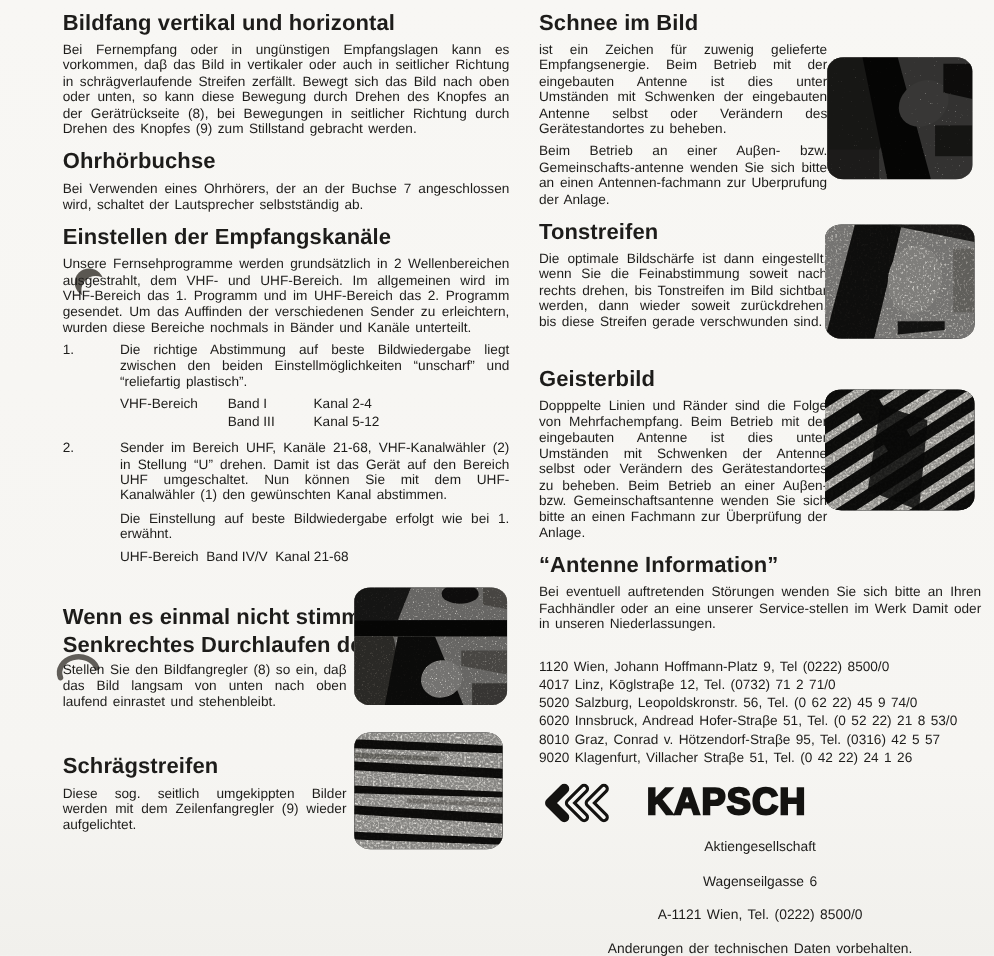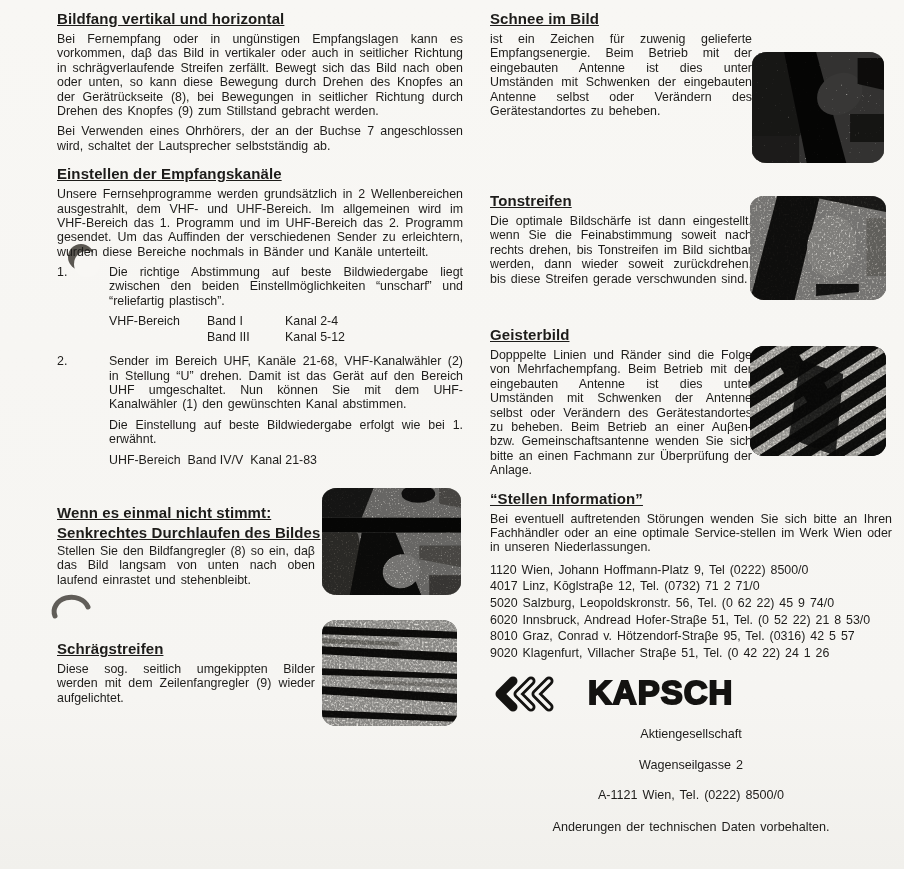--- a/index.html
+++ b/index.html
@@ -6,21 +6,21 @@
   .page {
     position:relative; width:904px; height:869px;
     background:linear-gradient(180deg,#f8f7f4 0%, #f6f5f2 80%, #f1f0ec 100%);
     font-family:"Liberation Sans", sans-serif;
     color:#1d1c1a; overflow:hidden;
   }
   .col { position:absolute; top:8px; }
   .col.left  { left:57px;  width:406px; }
   .col.right { left:490px; width:402px; }
 
-  h2 { font-size:15px; font-weight:bold; margin:12px 0 5px; letter-spacing:.1px;text-decoration:underline; }
+  h2 { font-size:20px; font-weight:bold; margin:12px 0 5px; letter-spacing:.1px; }
   h2.first { margin-top:2px; }
   h2.tight { margin:0 0 3px; }
   p  { font-size:12.4px; line-height:1.16; margin:0 0 6px; text-align:justify; word-spacing:1.5px; }
 
   section { position:relative; }
 
   .num-item { display:flex; margin:4px 0 9px; }
   .num  { width:52px; flex:none; font-size:12.4px; line-height:1.16; }
   .ibody { flex:1; }
   .bands { display:grid; grid-template-columns:98px 78px auto; font-size:12.4px; line-height:1.25; margin-top:3px; }
@@ -37,21 +37,21 @@
   .tv-ton     { right:6px;  top:4px;   width:136px; height:104px; }
   .tv-geist   { right:6px;  top:20px;  width:136px; height:110px; }
 
   .sec-roll    { margin-top:36px; min-height:112px; }
   .sec-schraeg { margin-top:24px; min-height:104px; }
   .sec-schnee  { min-height:170px; }
   .sec-ton     { min-height:122px; }
   .sec-geist   { min-height:140px; }
 
   .addr { margin:0 0 2px; line-height:1.18; font-size:12.4px; }
-  .addr-block { margin-top:8px; }
+  .addr-block { margin-top:24px; }
 
   .brand { display:flex; align-items:flex-end; margin:12px 0 7px; height:40px; }
   .chev { width:66px; height:36px; flex:none; }
   .brandname {
     font-size:33px; font-weight:bold; letter-spacing:1px; margin-left:32px;
     color:#141311; -webkit-text-stroke:2px #141311; transform:scaleY(1.03);
     display:inline-block;
   }
   .company { margin:14px; font-size:12.6px; line-height:1.3; text-align:center; }
   .note { margin:16px 0 0; font-size:12.6px; text-align:center; }
@@ -74,20 +74,21 @@
   </svg>
 
   <div class="col left">
 
     <section>
       <h2 class="first">Bildfang vertikal und horizontal</h2>
       <p>Bei Fernempfang oder in ungünstigen Empfangslagen kann es vorkommen, daβ das Bild in vertikaler oder auch in seitlicher Richtung in schrägverlaufende Streifen zerfällt. Bewegt sich das Bild nach oben oder unten, so kann diese Bewegung durch Drehen des Knopfes an der Gerätrückseite (8), bei Bewegungen in seitlicher Richtung durch Drehen des Knopfes (9) zum Stillstand gebracht werden.</p>
     </section>
 
     <section>
+      <h2>Ohrhörbuchse</h2>
       <p>Bei Verwenden eines Ohrhörers, der an der Buchse 7 angeschlossen wird, schaltet der Lautsprecher selbstständig ab.</p>
     </section>
 
     <section>
       <h2>Einstellen der Empfangskanäle</h2>
       <p>Unsere Fernsehprogramme werden grundsätzlich in 2 Wellenbereichen ausgestrahlt, dem VHF- und UHF-Bereich. Im allgemeinen wird im VHF-Bereich das 1. Programm und im UHF-Bereich das 2. Programm gesendet. Um das Auffinden der verschiedenen Sender zu erleichtern, wurden diese Bereiche nochmals in Bänder und Kanäle unterteilt.</p>
 
       <div class="num-item">
         <div class="num">1.</div>
         <div class="ibody">
@@ -101,21 +102,21 @@
             <span>Kanal 5-12</span>
           </div>
         </div>
       </div>
 
       <div class="num-item">
         <div class="num">2.</div>
         <div class="ibody">
           <p>Sender im Bereich UHF, Kanäle 21-68, VHF-Kanalwähler (2) in Stellung “U” drehen. Damit ist das Gerät auf den Bereich UHF umgeschaltet. Nun können Sie mit dem UHF-Kanalwähler (1) den gewünschten Kanal abstimmen.</p>
           <p>Die Einstellung auf beste Bildwiedergabe erfolgt wie bei 1. erwähnt.</p>
-          <span class="prewrap">UHF-Bereich  Band IV/V  Kanal 21-83</span>
+          <span class="prewrap">UHF-Bereich  Band IV/V  Kanal 21-68</span>
         </div>
       </div>
     </section>
 
     <section class="sec-roll">
       <div class="tv tv-roll">
         <svg viewBox="0 0 140 108" preserveAspectRatio="none">
           <defs>
             <filter id="gA">
                 <feTurbulence type="fractalNoise" baseFrequency="0.65" numOctaves="2" seed="7"></feTurbulence>
@@ -183,20 +184,21 @@
           <path d="M34 0 h34 L100 111 H58 Z" fill="#161513"></path>
           <ellipse cx="93" cy="42" rx="25" ry="20" fill="#dddbd5" transform="rotate(-28 93 42)"></ellipse>
           <path d="M112 6 h28 v32 l-28 -6 Z" fill="#34332f"></path>
           <rect x="104" y="62" width="36" height="28" fill="#55534e"></rect>
           <rect x="0" y="84" width="50" height="27" fill="#716e68"></rect>
           <rect width="140" height="111" filter="url(#gC)" opacity="0.75"></rect>
         </svg>
       </div>
       <h2 class="first">Schnee im Bild</h2>
       <p class="narrow-r">ist ein Zeichen für zuwenig gelieferte Empfangsenergie. Beim Betrieb mit der eingebauten Antenne ist dies unter Umständen mit Schwenken der eingebauten Antenne selbst oder Verändern des Gerätestandortes zu beheben.</p>
+      <p class="narrow-r">Beim Betrieb an einer Auβen- bzw. Gemeinschafts-antenne wenden Sie sich bitte an einen Antennen-fachmann zur Uberprufung der Anlage.</p>
     </section>
 
     <section class="sec-ton">
       <div class="tv tv-ton">
         <svg viewBox="0 0 140 104" preserveAspectRatio="none">
           <defs>
             <filter id="gD">
                 <feTurbulence type="fractalNoise" baseFrequency="0.5" numOctaves="2" seed="5"></feTurbulence>
             <feColorMatrix type="matrix" values="0 0 0 0 0  0 0 0 0 0  0 0 0 0 0  1.5 1.5 1.5 0 -1.15"></feColorMatrix>
               </filter>
@@ -238,22 +240,22 @@
           </g>
           <path d="M52 14 L96 28 L88 110 L40 92 Z" fill="#0d0d0c" opacity="0.85"></path>
           <rect width="140" height="110" filter="url(#gE)" opacity="0.35"></rect>
         </svg>
       </div>
       <h2>Geisterbild</h2>
       <p class="narrow-r">Dopppelte Linien und Ränder sind die Folge von Mehrfachempfang. Beim Betrieb mit der eingebauten Antenne ist dies unter Umständen mit Schwenken der Antenne selbst oder Verändern des Gerätestandortes zu beheben. Beim Betrieb an einer Auβen-bzw. Gemeinschaftsantenne wenden Sie sich bitte an einen Fachmann zur Überprüfung der Anlage.</p>
     </section>
 
     <section>
-      <h2>“Stellen Information”</h2>
-      <p>Bei eventuell auftretenden Störungen wenden Sie sich bitte an Ihren Fachhändler oder an eine optimale Service-stellen im Werk Wien oder in unseren Niederlassungen.</p>
+      <h2>“Antenne Information”</h2>
+      <p>Bei eventuell auftretenden Störungen wenden Sie sich bitte an Ihren Fachhändler oder an eine unserer Service-stellen im Werk Damit oder in unseren Niederlassungen.</p>
       <div class="addr-block">
         <p class="addr">1120 Wien, Johann Hoffmann-Platz 9, Tel (0222) 8500/0</p>
         <p class="addr">4017 Linz, Kōglstraβe 12, Tel. (0732) 71 2 71/0</p>
         <p class="addr">5020 Salzburg, Leopoldskronstr. 56, Tel. (0 62 22) 45 9 74/0</p>
         <p class="addr">6020 Innsbruck, Andread Hofer-Straβe 51, Tel. (0 52 22) 21 8 53/0</p>
         <p class="addr">8010 Graz, Conrad v. Hötzendorf-Straβe 95, Tel. (0316) 42 5 57</p>
         <p class="addr">9020 Klagenfurt, Villacher Straβe 51, Tel. (0 42 22) 24 1 26</p>
       </div>
     </section>
 
@@ -263,18 +265,18 @@
           <path d="M23 5 L10 18 L23 31" stroke="#141311" stroke-width="9"></path>
           <path d="M41 5 L28 18 L41 31" stroke="#141311" stroke-width="9"></path>
           <path d="M41 5 L28 18 L41 31" stroke="#f6f5f2" stroke-width="3.4"></path>
           <path d="M59 5 L46 18 L59 31" stroke="#141311" stroke-width="9"></path>
           <path d="M59 5 L46 18 L59 31" stroke="#f6f5f2" stroke-width="3.4"></path>
         </g>
       </svg>
       <span class="brandname">KAPSCH</span>
     </div>
     <p class="company">Aktiengesellschaft</p>
-    <p class="company">Wagenseilgasse 2</p>
+    <p class="company">Wagenseilgasse 6</p>
     <p class="company">A-1121 Wien, Tel. (0222) 8500/0</p>
     <p class="note">Anderungen der technischen Daten vorbehalten.</p>
   </div>
 
 </div>
 
 </body></html>

